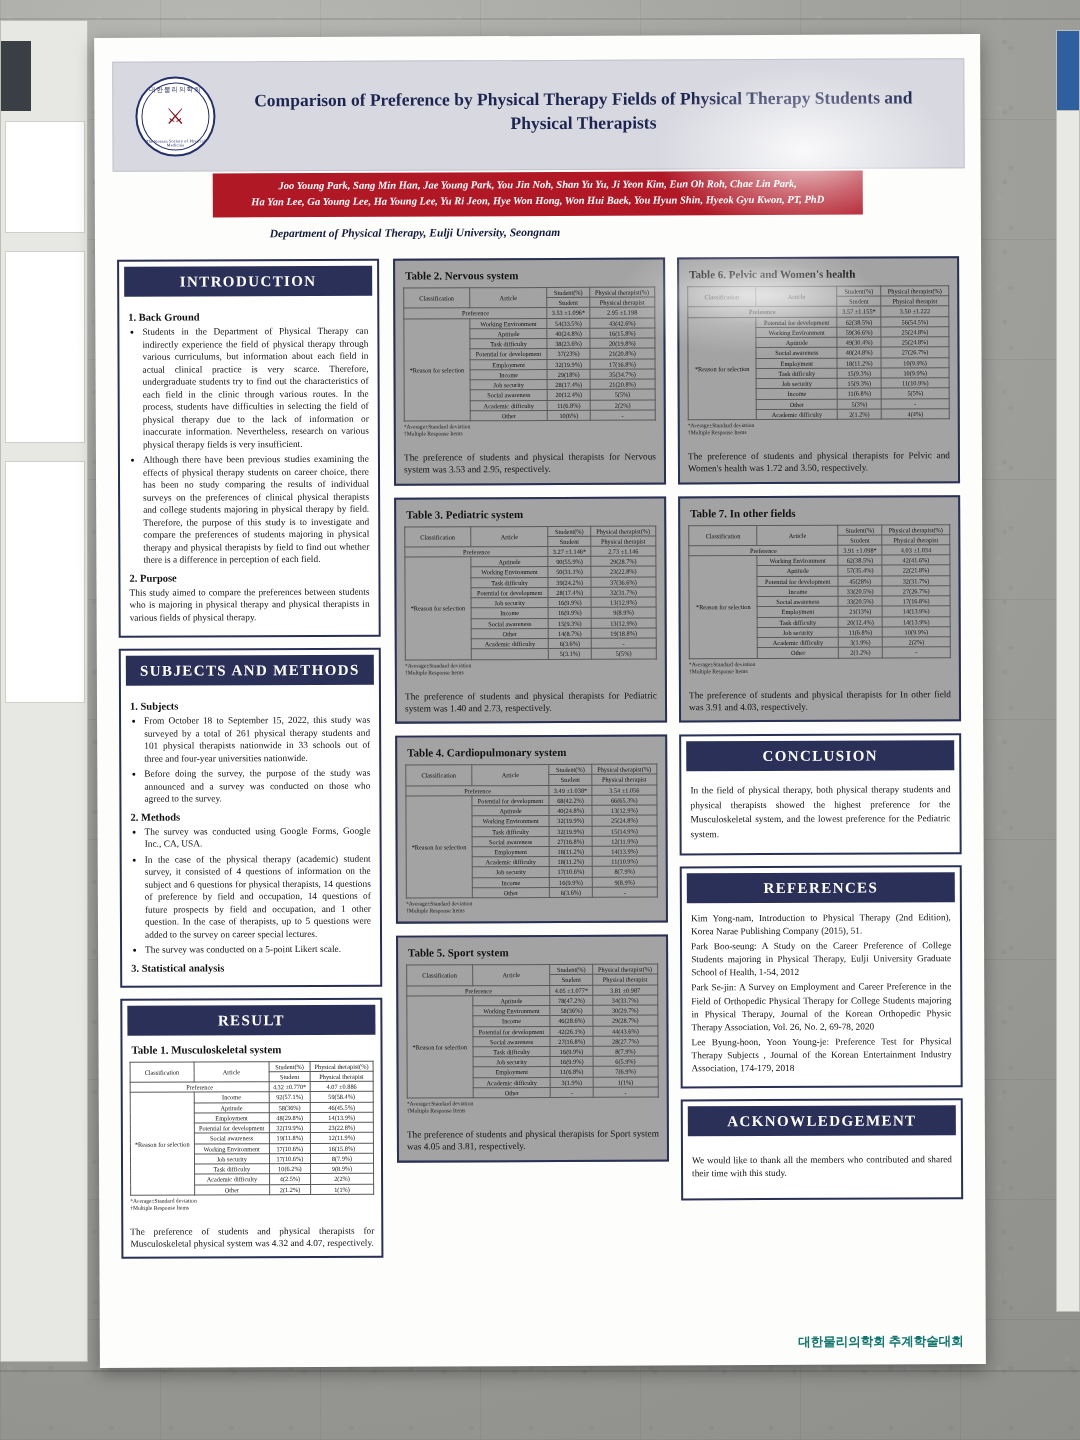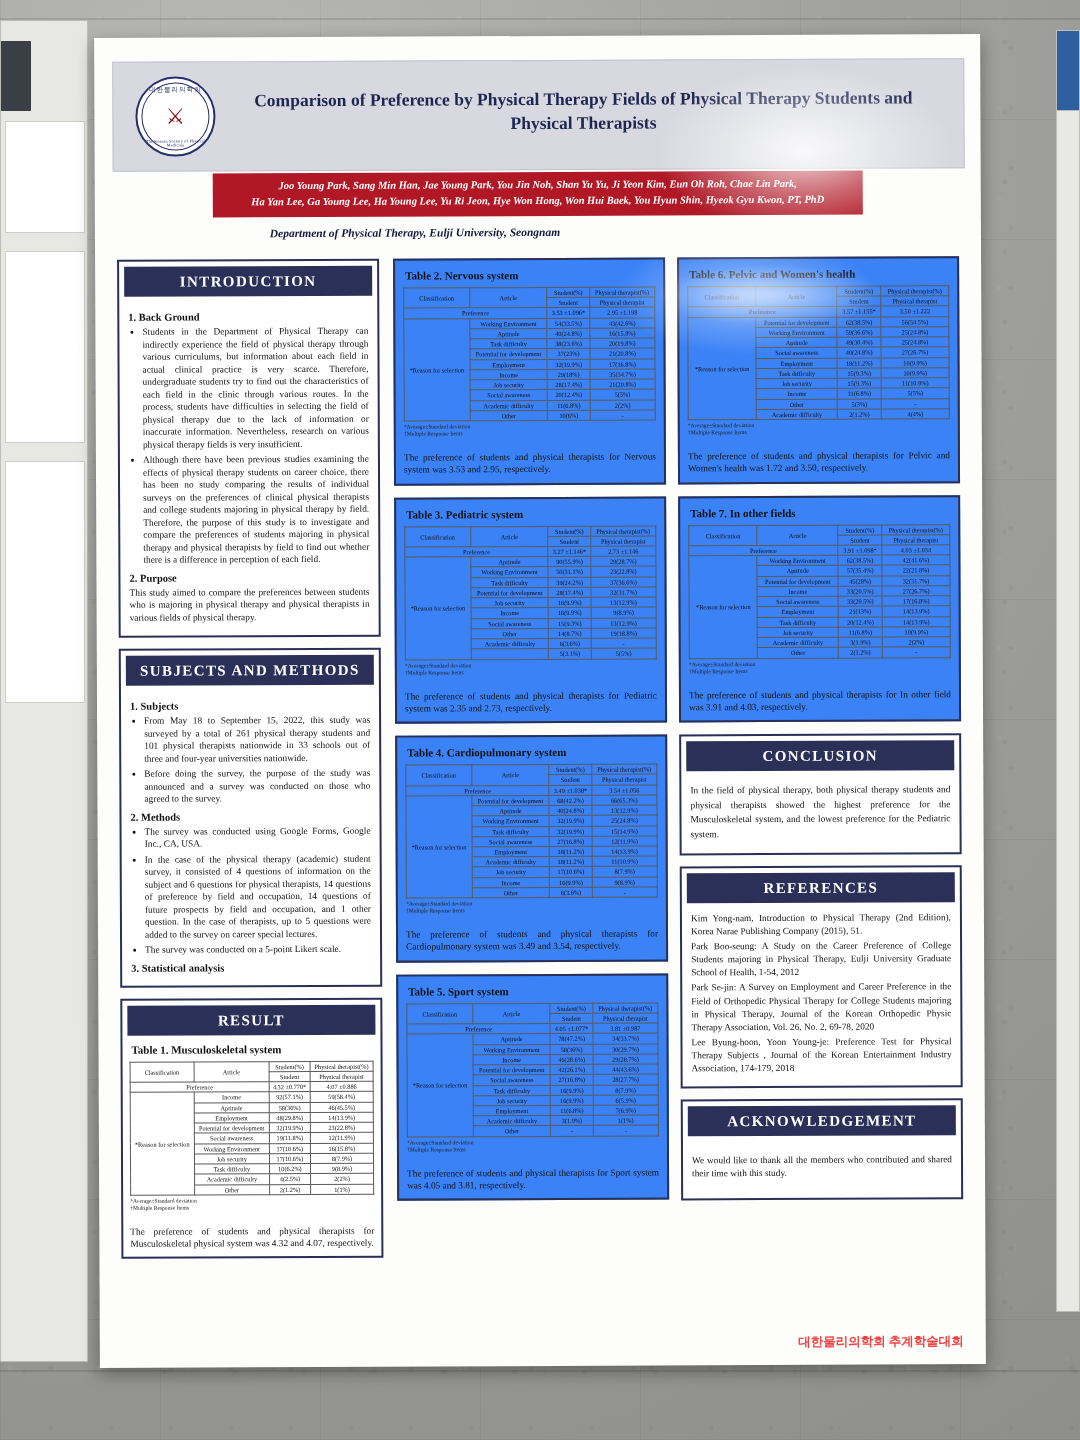--- a/index.html
+++ b/index.html
@@ -94,31 +94,31 @@
     background:#2b3059;color:#fff;text-align:center;font-weight:bold;
     font-size:15px;letter-spacing:1.4px;padding:7px 0 6px;margin:5px;
   }
   .box-body{padding:4px 9px 9px;}
   h4{font-size:10.5px;margin:6px 0 3px;color:#111;}
   ul{margin:2px 0 4px 0;padding-left:14px;}
   li{font-size:9.4px;line-height:1.33;margin-bottom:3px;text-align:justify;color:#111;}
   p.para{font-size:9.4px;line-height:1.34;margin:3px 0;text-align:justify;color:#111;}
 
   
-  .tbl-wrap{border:2px solid #2a2f55;background:#3b82f6;padding:8px 8px 7px;margin-bottom:12px;}
+  .tbl-wrap{border:2px solid #2a2f55;background:#a3a3a3;padding:8px 8px 7px;margin-bottom:12px;}
   .tbl-cap{font-size:11px;font-weight:bold;margin:1px 0 6px 2px;color:#111;}
   table.data{border-collapse:collapse;width:100%;font-size:6.3px;color:#111;}
   table.data th, table.data td{border:0.6px solid #5a5a5a;padding:1px 2px;text-align:center;line-height:1.15;}
   table.data .lbl{text-align:center;}
   table.data thead th{font-weight:normal;}
   .tbl-note{font-size:5.6px;margin-top:2px;line-height:1.25;color:#222;}
   .tbl-sum{font-size:9.3px;line-height:1.32;margin-top:14px;text-align:justify;color:#111;}
 
   .footer-kr{
-    position:absolute;right:22px;bottom:14px;font-size:12.5px;color:#ef4444;font-weight:bold;
+    position:absolute;right:22px;bottom:14px;font-size:12.5px;color:#0f766e;font-weight:bold;
   }
   .ack-text,.ref-text{font-size:9.3px;line-height:1.4;color:#111;text-align:justify;}
   .ref-text div{margin-bottom:2px;text-indent:0;}
 </style>
 </head>
 <body>
 
 <div class="wall"></div>
 <div class="tile-seam" style="left:0;top:18px;width:1080px;height:2px;"></div>
 <div class="tile-seam" style="left:0;top:1370px;width:1080px;height:2px;"></div>
@@ -165,21 +165,21 @@
         <h4>2. Purpose</h4>
         <p class="para">This study aimed to compare the preferences between students who is majoring in physical therapy and physical therapists in various fields of physical therapy.</p>
       </div>
     </div>
 
     <div class="box">
       <div class="sec-title">SUBJECTS AND METHODS</div>
       <div class="box-body">
         <h4>1. Subjects</h4>
         <ul>
-          <li>From May 18 to September 15, 2022, this study was surveyed by a total of 261 physical therapy students and 101 physical therapists nationwide in 33 schools out of three and four-year universities nationwide.</li>
+          <li>From October 18 to September 15, 2022, this study was surveyed by a total of 261 physical therapy students and 101 physical therapists nationwide in 33 schools out of three and four-year universities nationwide.</li>
           <li>Before doing the survey, the purpose of the study was announced and a survey was conducted on those who agreed to the survey.</li>
         </ul>
         <h4>2. Methods</h4>
         <ul>
           <li>The survey was conducted using Google Forms, Google Inc., CA, USA.</li>
           <li>In the case of the physical therapy (academic) student survey, it consisted of 4 questions of information on the subject and 6 questions for physical therapists, 14 questions of preference by field and occupation, 14 questions of future prospects by field and occupation, and 1 other question. In the case of therapists, up to 5 questions were added to the survey on career special lectures.</li>
           <li>The survey was conducted on a 5-point Likert scale.</li>
         </ul>
         <h4>3. Statistical analysis</h4>
       </div>
@@ -431,21 +431,21 @@
               <td></td>
               <td>5(3.1%)</td>
               <td>5(5%)</td>
             </tr>
         </tbody>
       </table>
       <div class="tbl-note">
         <div>*Average±Standard deviation</div>
         <div>†Multiple Response Items</div>
       </div>
-      <div class="tbl-sum">The preference of students and physical therapists for Pediatric system was 2.35 and 2.73, respectively.</div>
+      <div class="tbl-sum">The preference of students and physical therapists for Pediatric system was 1.40 and 2.73, respectively.</div>
     </div>
 
     <div class="tbl-wrap">
       <div class="tbl-cap">Table 4. Cardiopulmonary system</div>
       <table class="data">
         <thead>
           <tr>
             <th rowspan="2">Classification</th>
             <th rowspan="2">Article</th>
             <th>Student(%)</th>
@@ -514,21 +514,20 @@
               <td>Other</td>
               <td>6(3.6%)</td>
               <td>-</td>
             </tr>
         </tbody>
       </table>
       <div class="tbl-note">
         <div>*Average±Standard deviation</div>
         <div>†Multiple Response Items</div>
       </div>
-      <div class="tbl-sum">The preference of students and physical therapists for Cardiopulmonary system was 3.49 and 3.54, respectively.</div>
     </div>
 
     <div class="tbl-wrap">
       <div class="tbl-cap">Table 5. Sport system</div>
       <table class="data">
         <thead>
           <tr>
             <th rowspan="2">Classification</th>
             <th rowspan="2">Article</th>
             <th>Student(%)</th>

